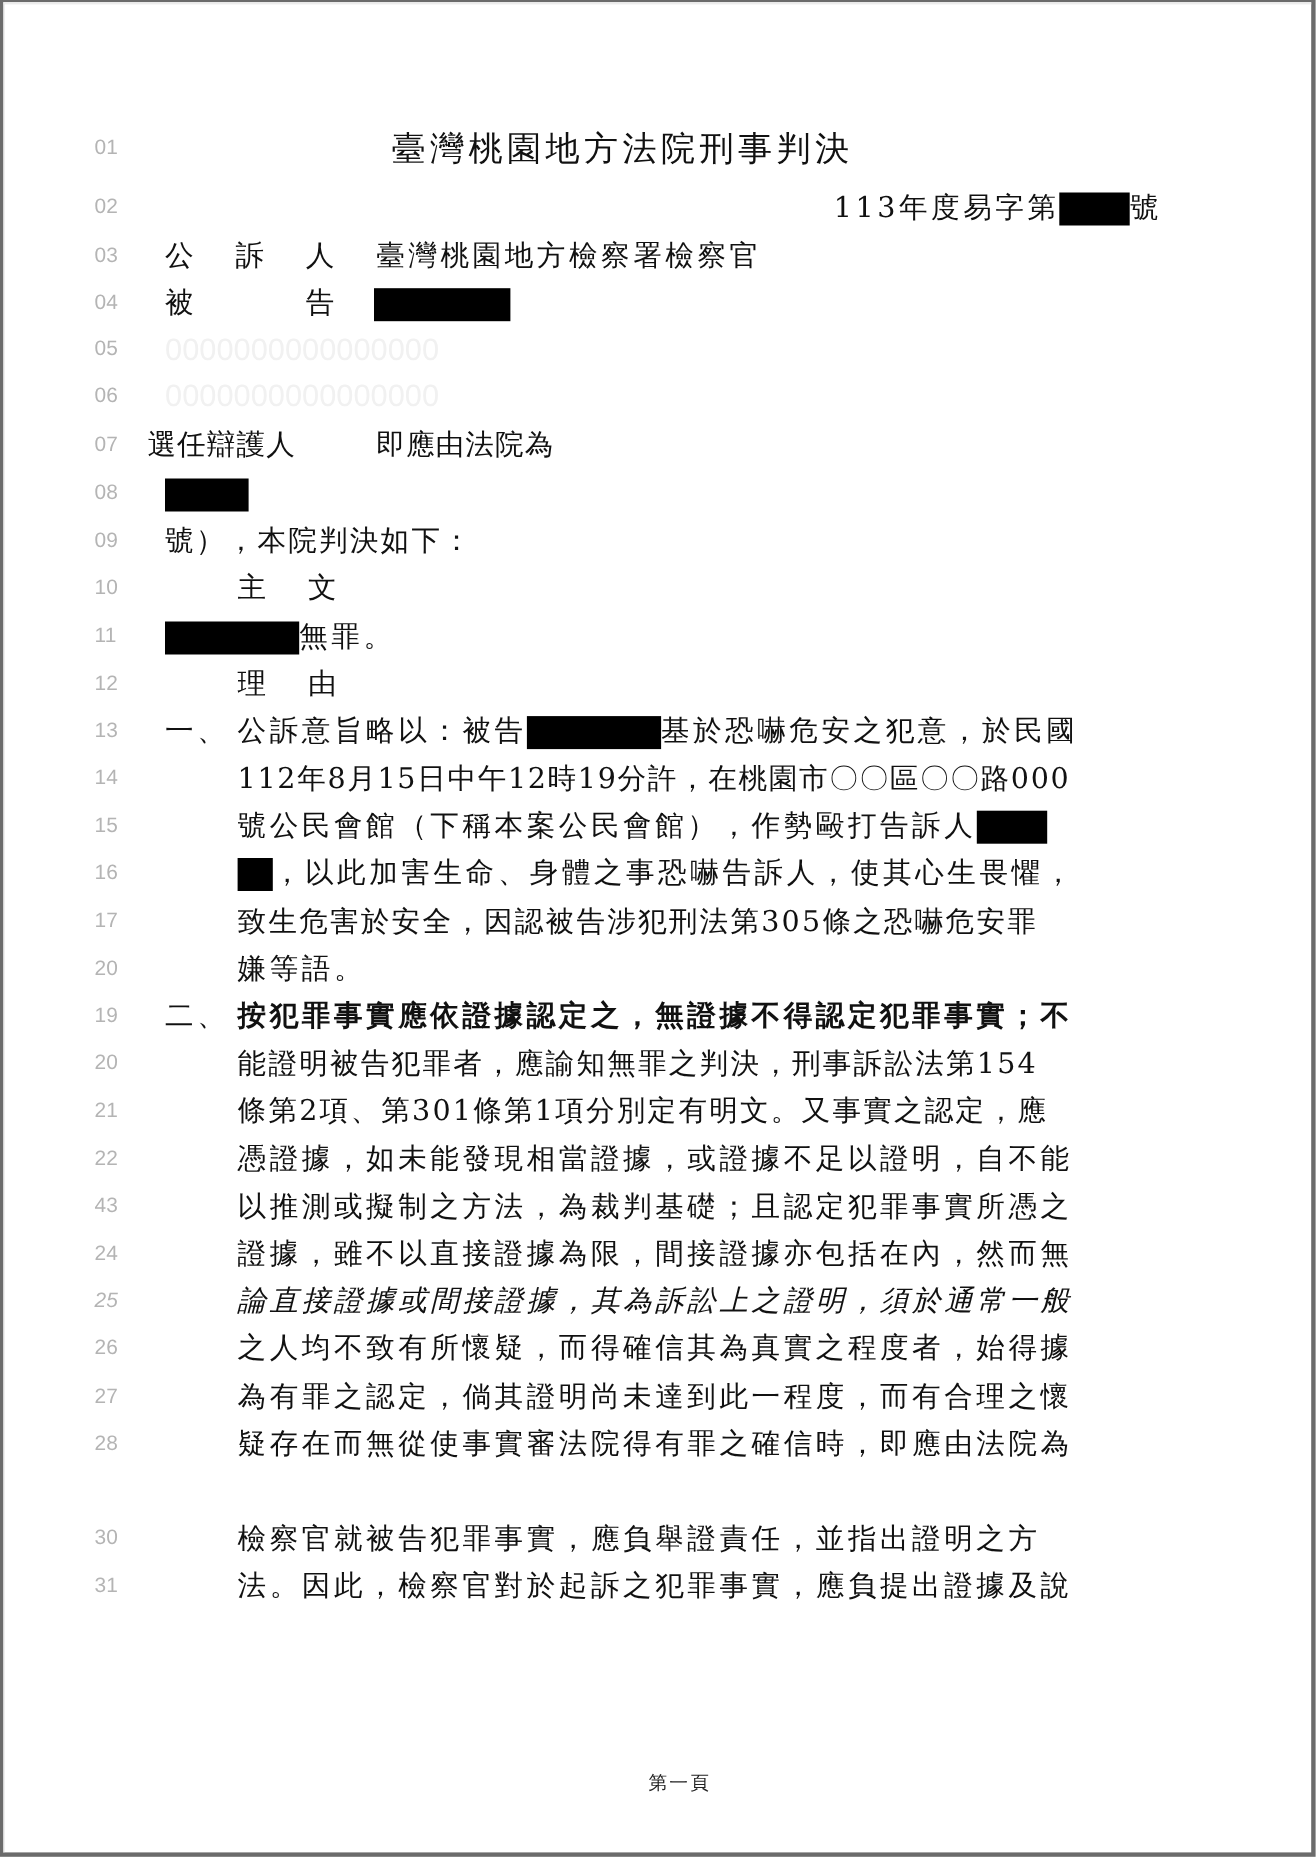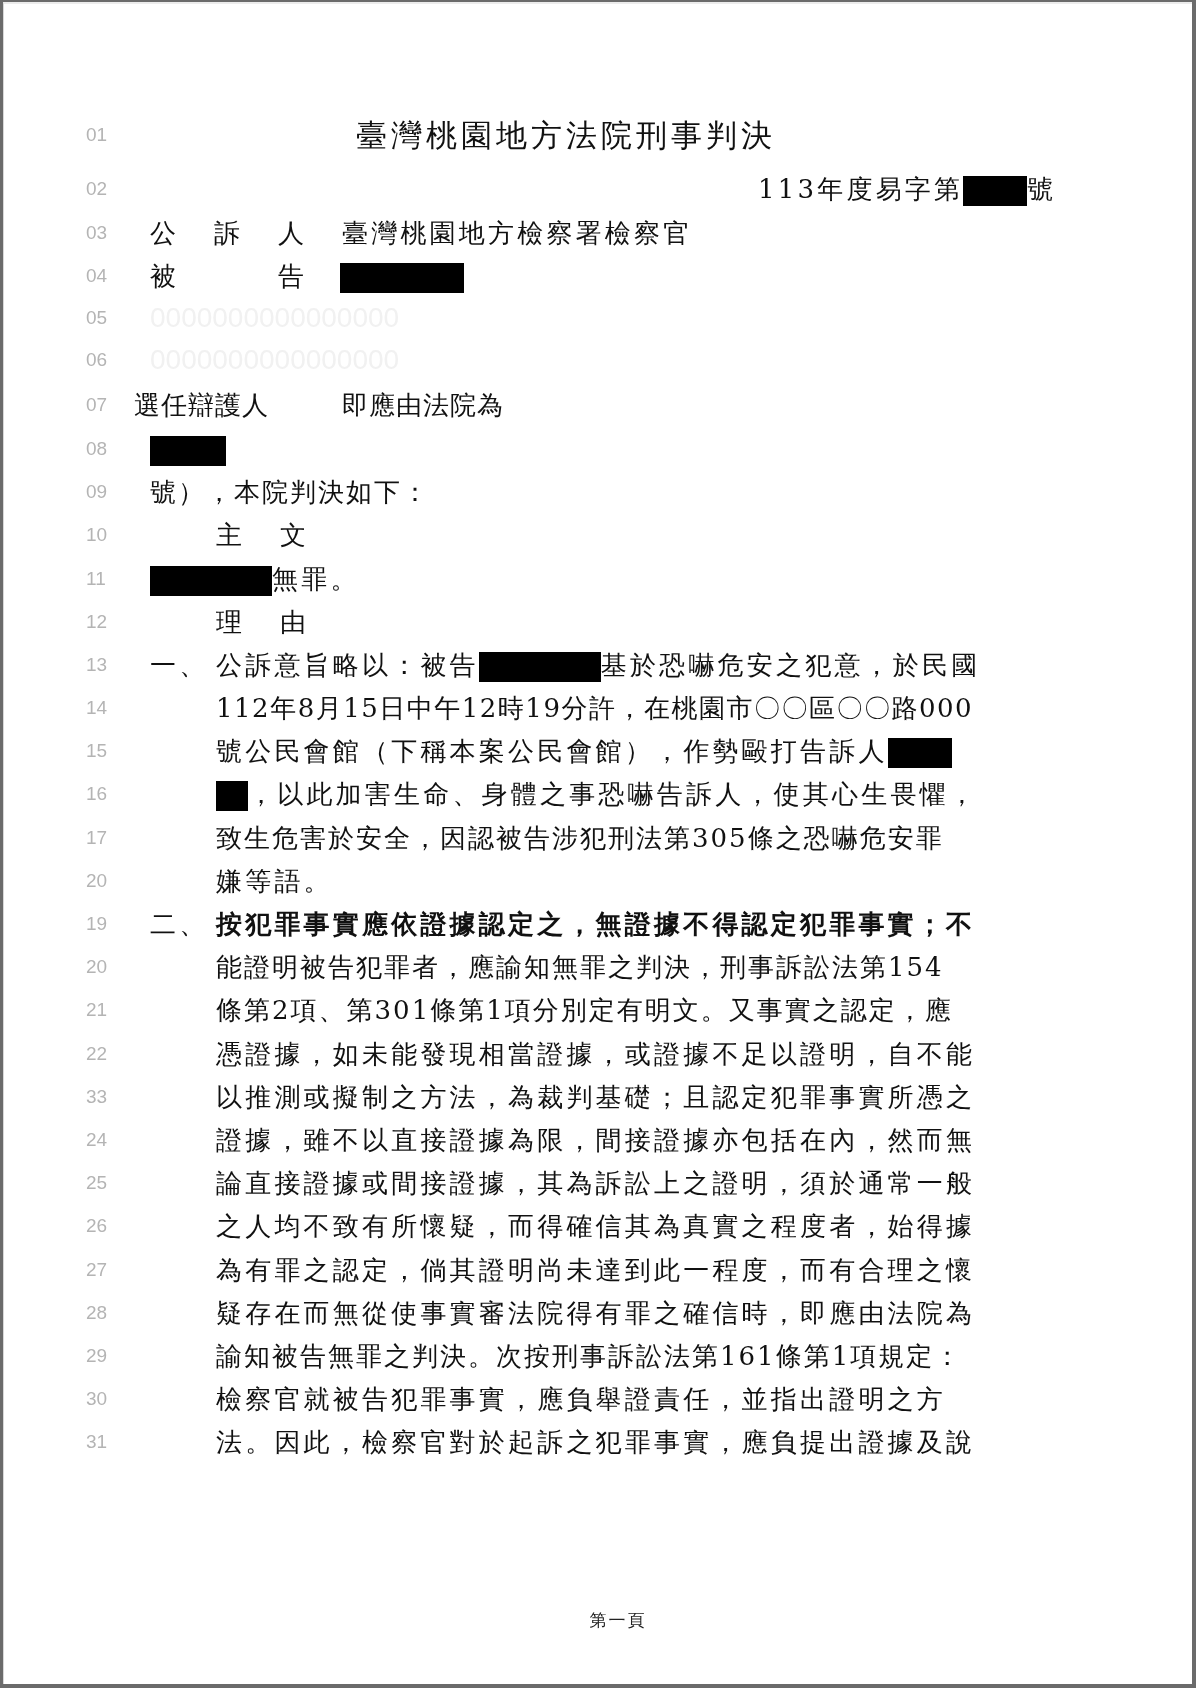--- a/index.html
+++ b/index.html
@@ -191,53 +191,49 @@
     <span class="lineno">21</span>
     <span class="txt" style="left:212px; letter-spacing:2px;">條第2項、第301條第1項分別定有明文。又事實之認定，應</span>
   </div>
 
   <div class="row" style="top:1030px;">
     <span class="lineno">22</span>
     <span class="txt" style="left:212px;">憑證據，如未能發現相當證據，或證據不足以證明，自不能</span>
   </div>
 
   <div class="row" style="top:1073px;">
-    <span class="lineno">33</span>
+    <span class="lineno">43</span>
     <span class="txt" style="left:212px;">以推測或擬制之方法，為裁判基礎；且認定犯罪事實所憑之</span>
   </div>
 
   <div class="row" style="top:1116px;">
     <span class="lineno">24</span>
     <span class="txt" style="left:212px;">證據，雖不以直接證據為限，間接證據亦包括在內，然而無</span>
   </div>
 
-  <div class="row" style="top:1159px;">
+  <div class="row" style="top:1159px;font-style:italic;">
     <span class="lineno">25</span>
     <span class="txt" style="left:212px;">論直接證據或間接證據，其為訴訟上之證明，須於通常一般</span>
   </div>
 
   <div class="row" style="top:1202px;">
     <span class="lineno">26</span>
     <span class="txt" style="left:212px;">之人均不致有所懷疑，而得確信其為真實之程度者，始得據</span>
   </div>
 
   <div class="row" style="top:1246px;">
     <span class="lineno">27</span>
     <span class="txt" style="left:212px;">為有罪之認定，倘其證明尚未達到此一程度，而有合理之懷</span>
   </div>
 
   <div class="row" style="top:1289px;">
     <span class="lineno">28</span>
     <span class="txt" style="left:212px;">疑存在而無從使事實審法院得有罪之確信時，即應由法院為</span>
   </div>
 
-  <div class="row" style="top:1332px;">
-    <span class="lineno">29</span>
-    <span class="txt" style="left:212px; letter-spacing:2px;">諭知被告無罪之判決。次按刑事訴訟法第161條第1項規定：</span>
-  </div>
 
   <div class="row" style="top:1375px;">
     <span class="lineno">30</span>
     <span class="txt" style="left:212px;">檢察官就被告犯罪事實，應負舉證責任，並指出證明之方</span>
   </div>
 
   <div class="row" style="top:1418px;">
     <span class="lineno">31</span>
     <span class="txt" style="left:212px;">法。因此，檢察官對於起訴之犯罪事實，應負提出證據及說</span>
   </div>

